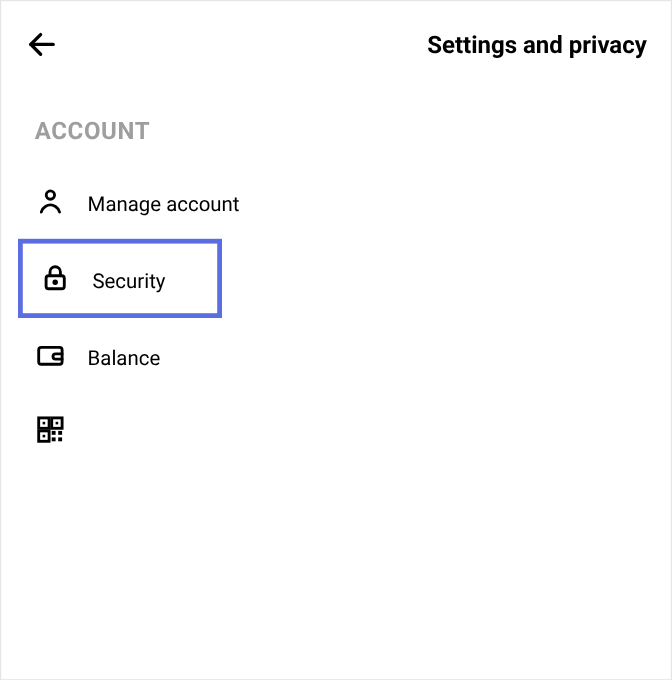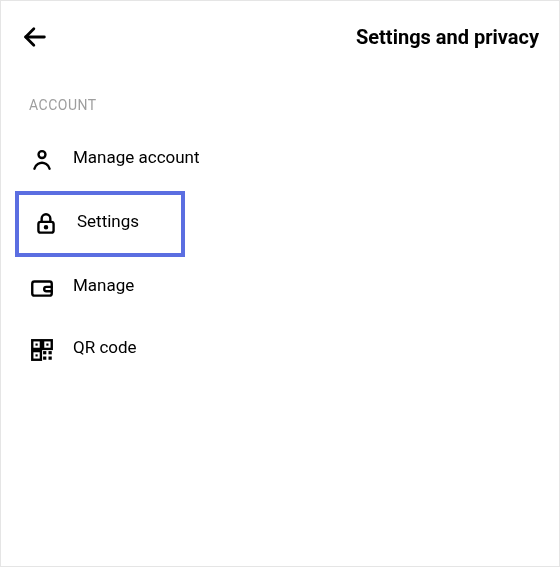--- a/index.html
+++ b/index.html
@@ -31,31 +31,31 @@
     }
     .title {
       flex: 1;
       text-align: right;
       font-size: 20px;
       font-weight: 700;
       color: #000;
     }
     .section-label {
       padding: 32px 28px 8px 28px;
-      font-size: 14px;
-      font-weight: 400;
+      font-size: 20px;
+      font-weight: 700;
       color: #9e9e9e;
       letter-spacing: 0.5px;
     }
     .list {
       padding: 8px 0;
     }
     .item {
       display: flex;
-      align-items: flex-start;
+      align-items: flex-end;
       padding: 18px 28px;
       cursor: pointer;
       gap: 18px;
     }
     .item .icon {
       width: 26px;
       height: 26px;
       display: flex;
       align-items: center;
       justify-content: center;
@@ -106,47 +106,46 @@
 
   <div class="highlight-box">
     <div class="item">
       <span class="icon">
         <svg width="26" height="26" viewBox="0 0 24 24" fill="none" stroke="#000" stroke-width="2.2" stroke-linecap="round" stroke-linejoin="round">
           <rect x="5" y="10" width="14" height="10" rx="2"></rect>
           <path d="M8 10V7a4 4 0 0 1 8 0v3"></path>
           <circle cx="12" cy="15" r="1" fill="#000"></circle>
         </svg>
       </span>
-      <span class="label">Settings</span>
+      <span class="label">Security</span>
     </div>
   </div>
 
 
   <div class="item">
     <span class="icon">
       <svg width="26" height="26" viewBox="0 0 24 24" fill="none" stroke="#000" stroke-width="2.2" stroke-linecap="round" stroke-linejoin="round">
         <rect x="3" y="6" width="18" height="13" rx="2"></rect>
         <path d="M21 11h-5a2 2 0 0 0 0 4h5"></path>
       </svg>
     </span>
-    <span class="label">Manage</span>
+    <span class="label">Balance</span>
   </div>
 
   <div class="item">
     <span class="icon">
       <svg width="26" height="26" viewBox="0 0 24 24" fill="#000">
         <rect x="3" y="3" width="8" height="8" fill="none" stroke="#000" stroke-width="2.2"></rect>
         <rect x="6" y="6" width="2" height="2"></rect>
         <rect x="13" y="3" width="8" height="8" fill="none" stroke="#000" stroke-width="2.2"></rect>
         <rect x="16" y="6" width="2" height="2"></rect>
         <rect x="3" y="13" width="8" height="8" fill="none" stroke="#000" stroke-width="2.2"></rect>
         <rect x="6" y="16" width="2" height="2"></rect>
         <rect x="13" y="13" width="3" height="3"></rect>
         <rect x="18" y="13" width="3" height="3"></rect>
         <rect x="13" y="18" width="3" height="3"></rect>
         <rect x="18" y="18" width="3" height="3"></rect>
       </svg>
     </span>
-    <span class="label">QR code</span>
   </div>
 
 
 </div>
 
 </body></html>

